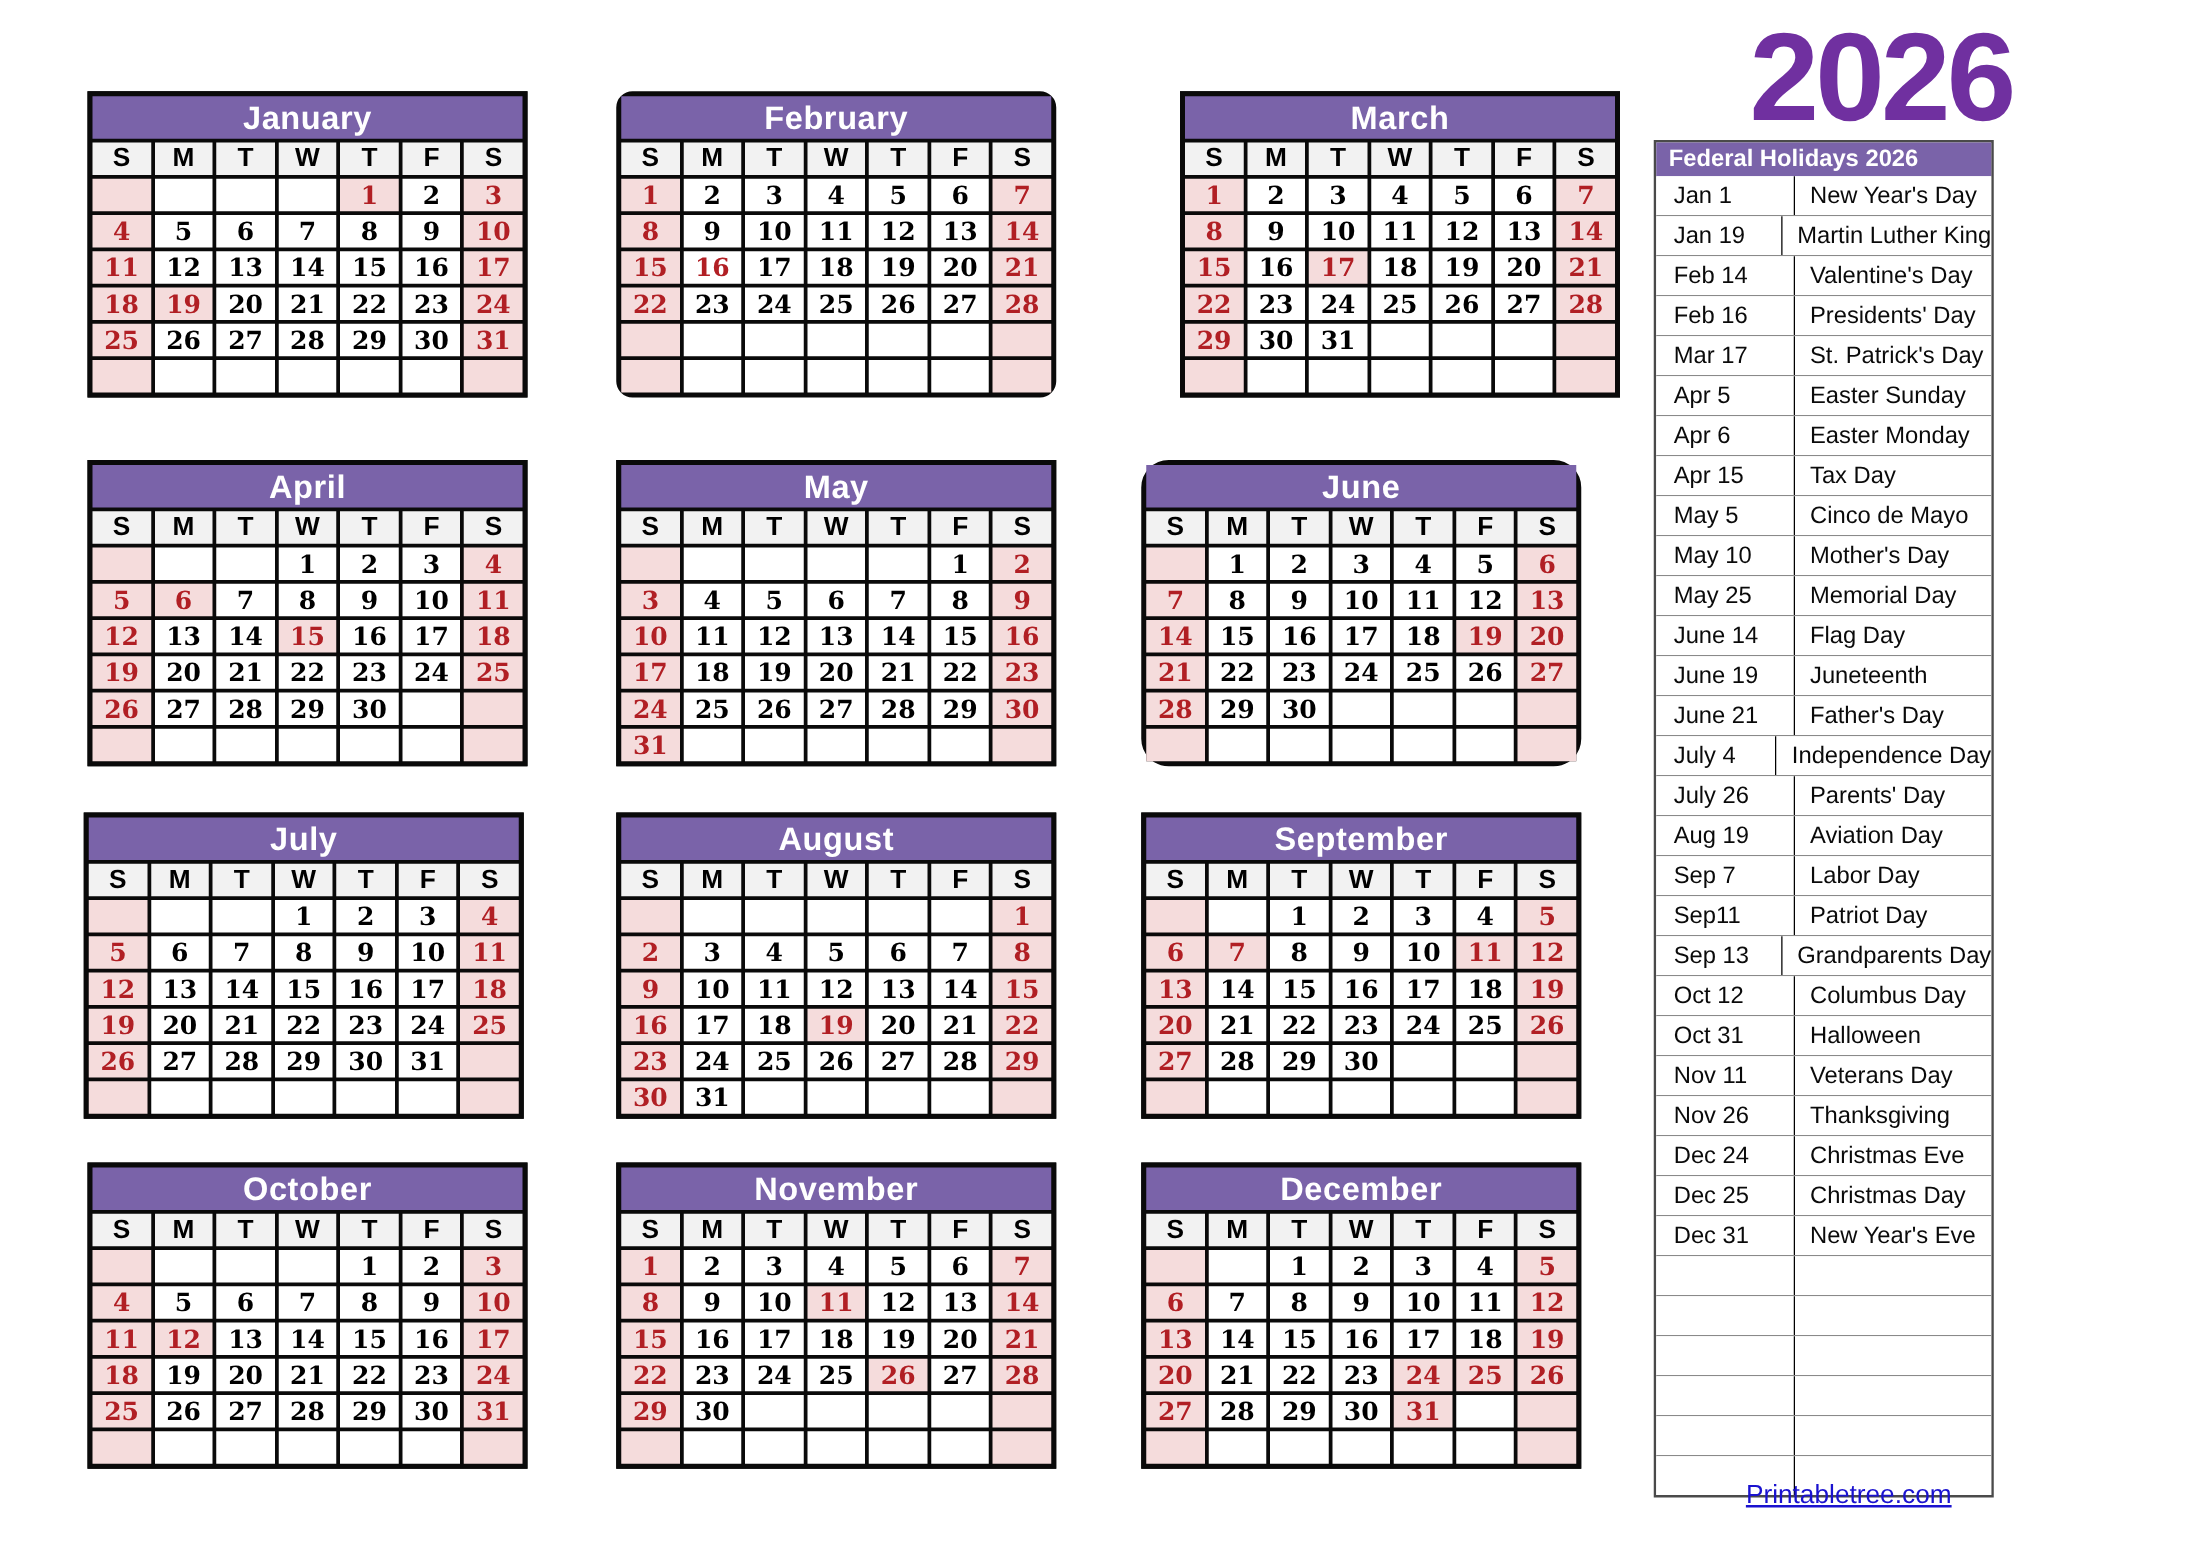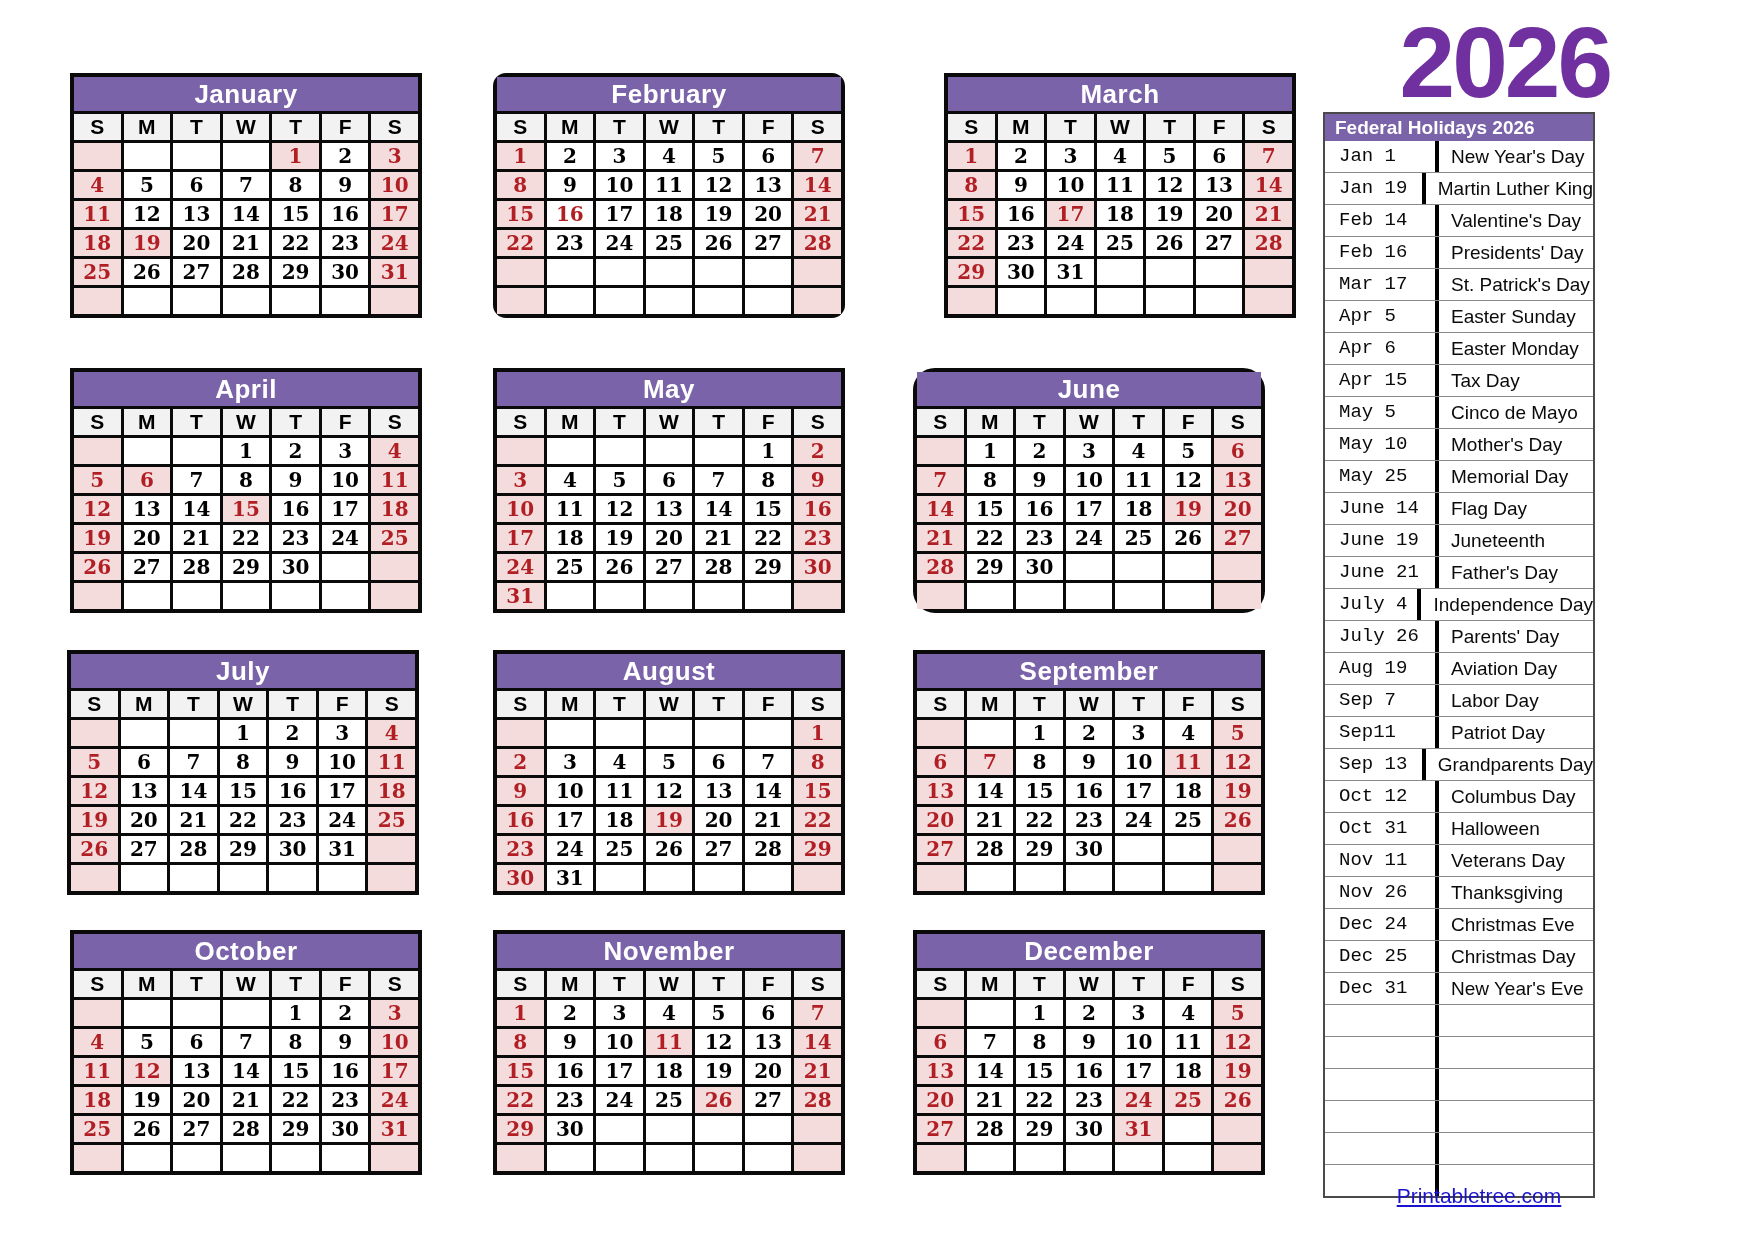--- a/index.html
+++ b/index.html
@@ -42,21 +42,21 @@
   }
   .h-title{
     background:var(--purple,#7a63a9);color:#ffffff;font-weight:bold;
     font-size:19px;height:27px;line-height:27px;padding-left:10px;
   }
   .h-row{
     display:flex;height:31px;line-height:31px;border-bottom:1px solid #8a8a8a;
     font-size:19px;color:#0a0a0a;background:#ffffff;
   }
   .h-row:last-child{border-bottom:none;}
-  .h-date{width:96px;padding-left:14px;border-right:4px solid #000000;font-family:Liberation Mono, monospace;}
+  .h-date{width:96px;padding-left:14px;border-right:1px solid #000000;}
   .h-name{flex:1;padding-left:12px;white-space:nowrap;}
   .site-link{
     position:absolute;top:1184px;left:1323px;width:312px;text-align:center;
     font-size:21px;color:#1a12cf;text-decoration:underline;cursor:pointer;
   }
 </style>
 </head>
 <body>
 
 <div class="year-title">2026</div>

